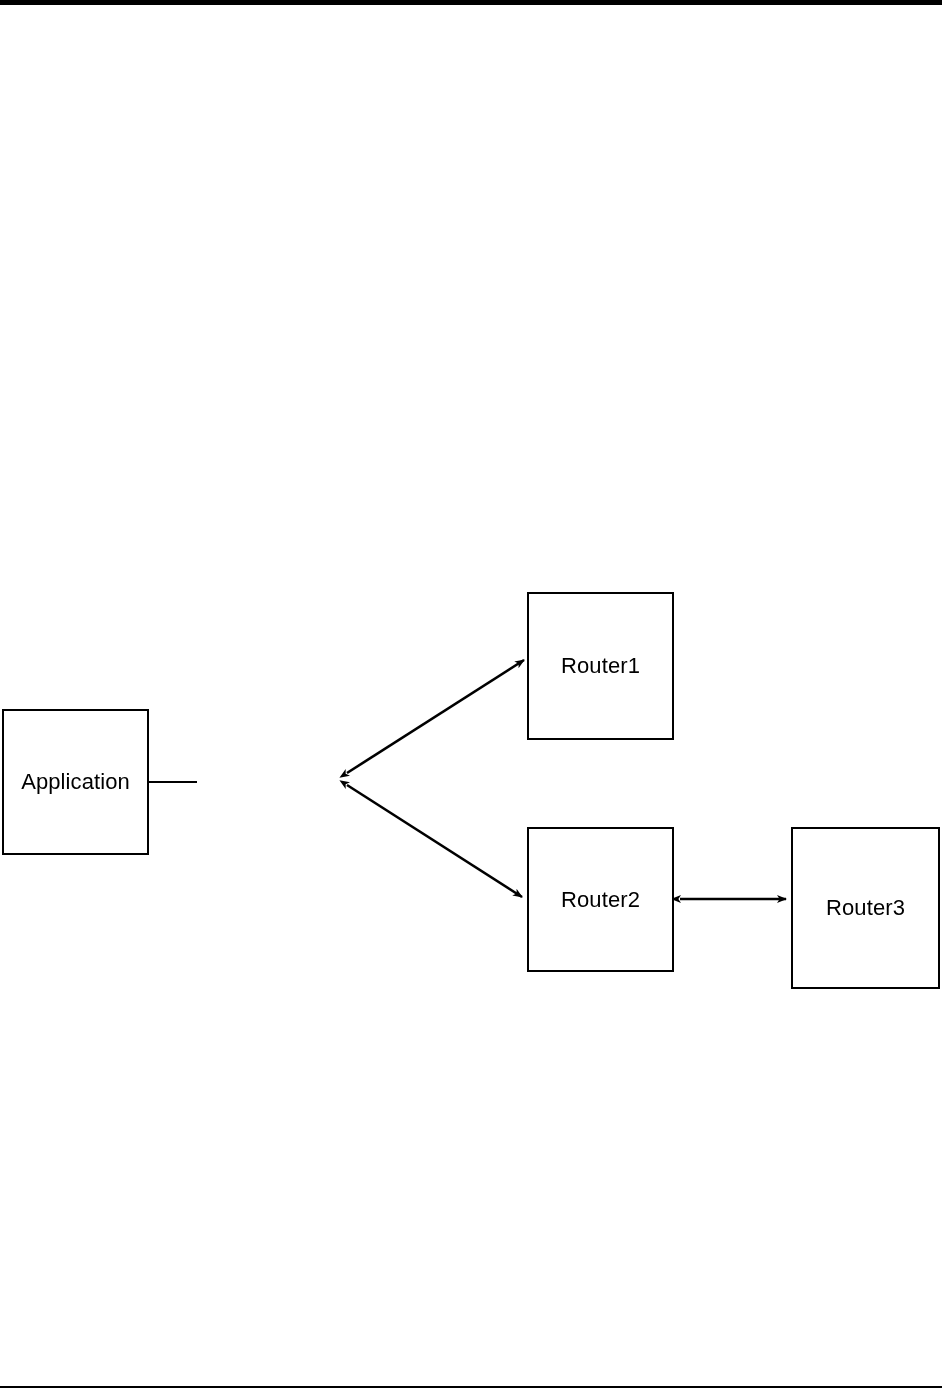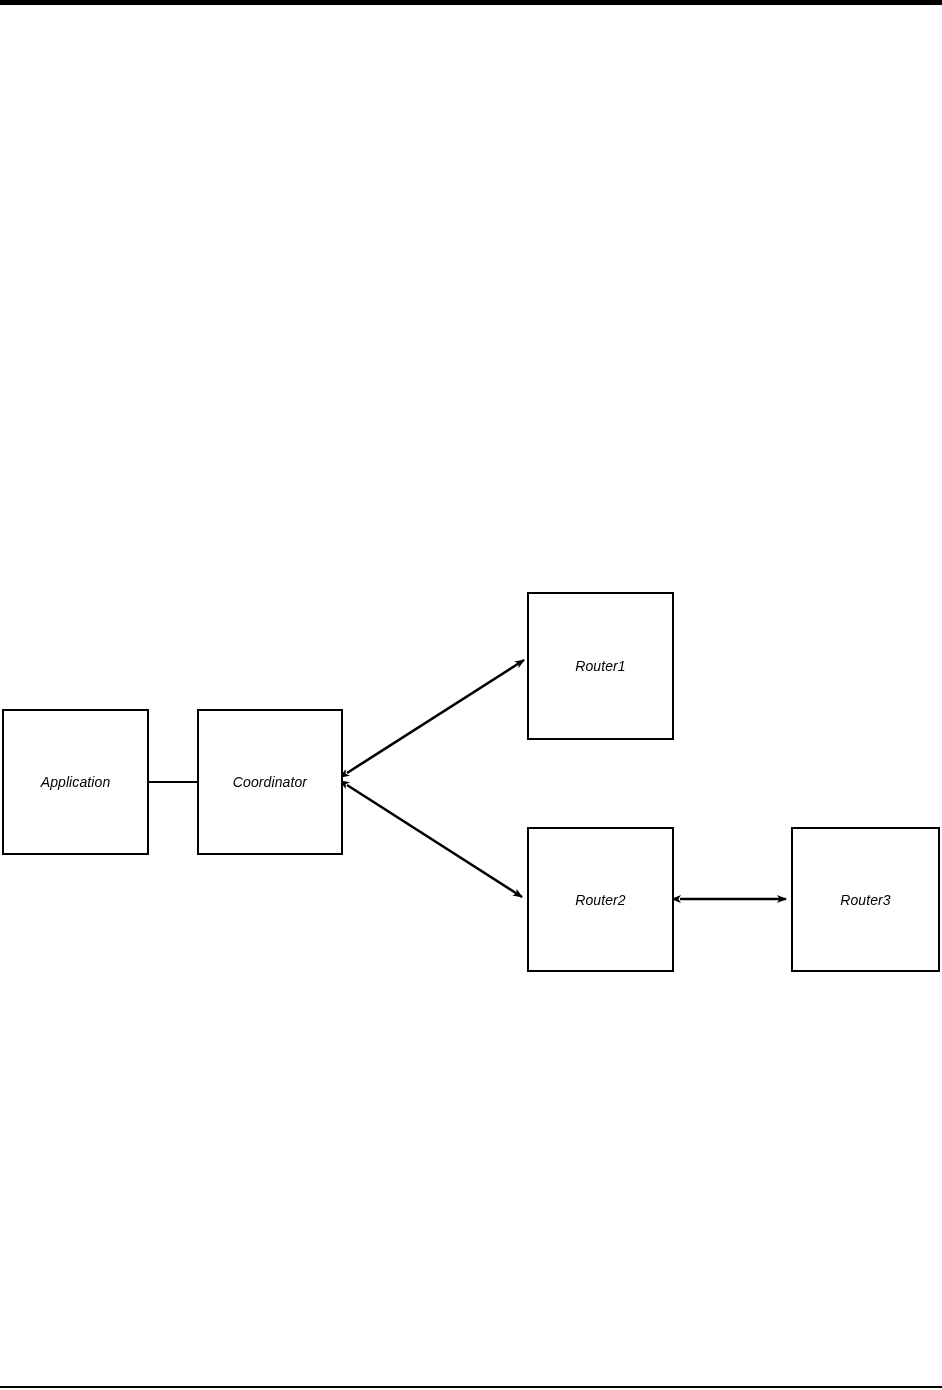--- a/index.html
+++ b/index.html
@@ -45,26 +45,25 @@
     position: absolute;
     box-sizing: border-box;
     border: 2px solid #000000;
     background: #ffffff;
     display: flex;
     align-items: center;
     justify-content: center;
   }
   .node-label {
     font-family: "Liberation Sans", sans-serif;
-    font-size: 14px;
+    font-size: 22px;
     color: #000000;
     line-height: 1;
     white-space: nowrap;
     letter-spacing: 0.1px;
-    font-style: italic;
   }
   #node-application {
     left: 2px;
     top: 709px;
     width: 147px;
     height: 146px;
   }
   #node-coordinator {
     left: 197px;
     top: 709px;
@@ -81,21 +80,21 @@
     left: 527px;
     top: 827px;
     width: 147px;
     height: 145px;
     text-align: right;
   }
   #node-router3 {
     left: 791px;
     top: 827px;
     width: 149px;
-    height: 145px;
+    height: 162px;
   }
   .edge-layer {
     position: absolute;
     left: 0;
     top: 0;
     width: 942px;
     height: 1390px;
     pointer-events: none;
   }
 </style>
@@ -124,23 +123,20 @@
 
       <line x1="347" y1="785" x2="522" y2="897" stroke="#000000" stroke-width="2.6" marker-start="url(#arrow-start)" marker-end="url(#arrow-end)"></line>
 
       <line x1="680" y1="899" x2="786" y2="899" stroke="#000000" stroke-width="2.6" marker-start="url(#arrow-start)" marker-end="url(#arrow-end)"></line>
     </svg>
 
     <div class="node-box" id="node-application">
       <span class="node-label">Application</span>
     </div>
 
-    <div class="node-box" id="node-coordinator">
-      <span class="node-label">Coordinator</span>
-    </div>
 
     <div class="node-box" id="node-router1">
       <span class="node-label">Router1</span>
     </div>
 
     <div class="node-box" id="node-router2">
       <span class="node-label">Router2</span>
     </div>
 
     <div class="node-box" id="node-router3">

